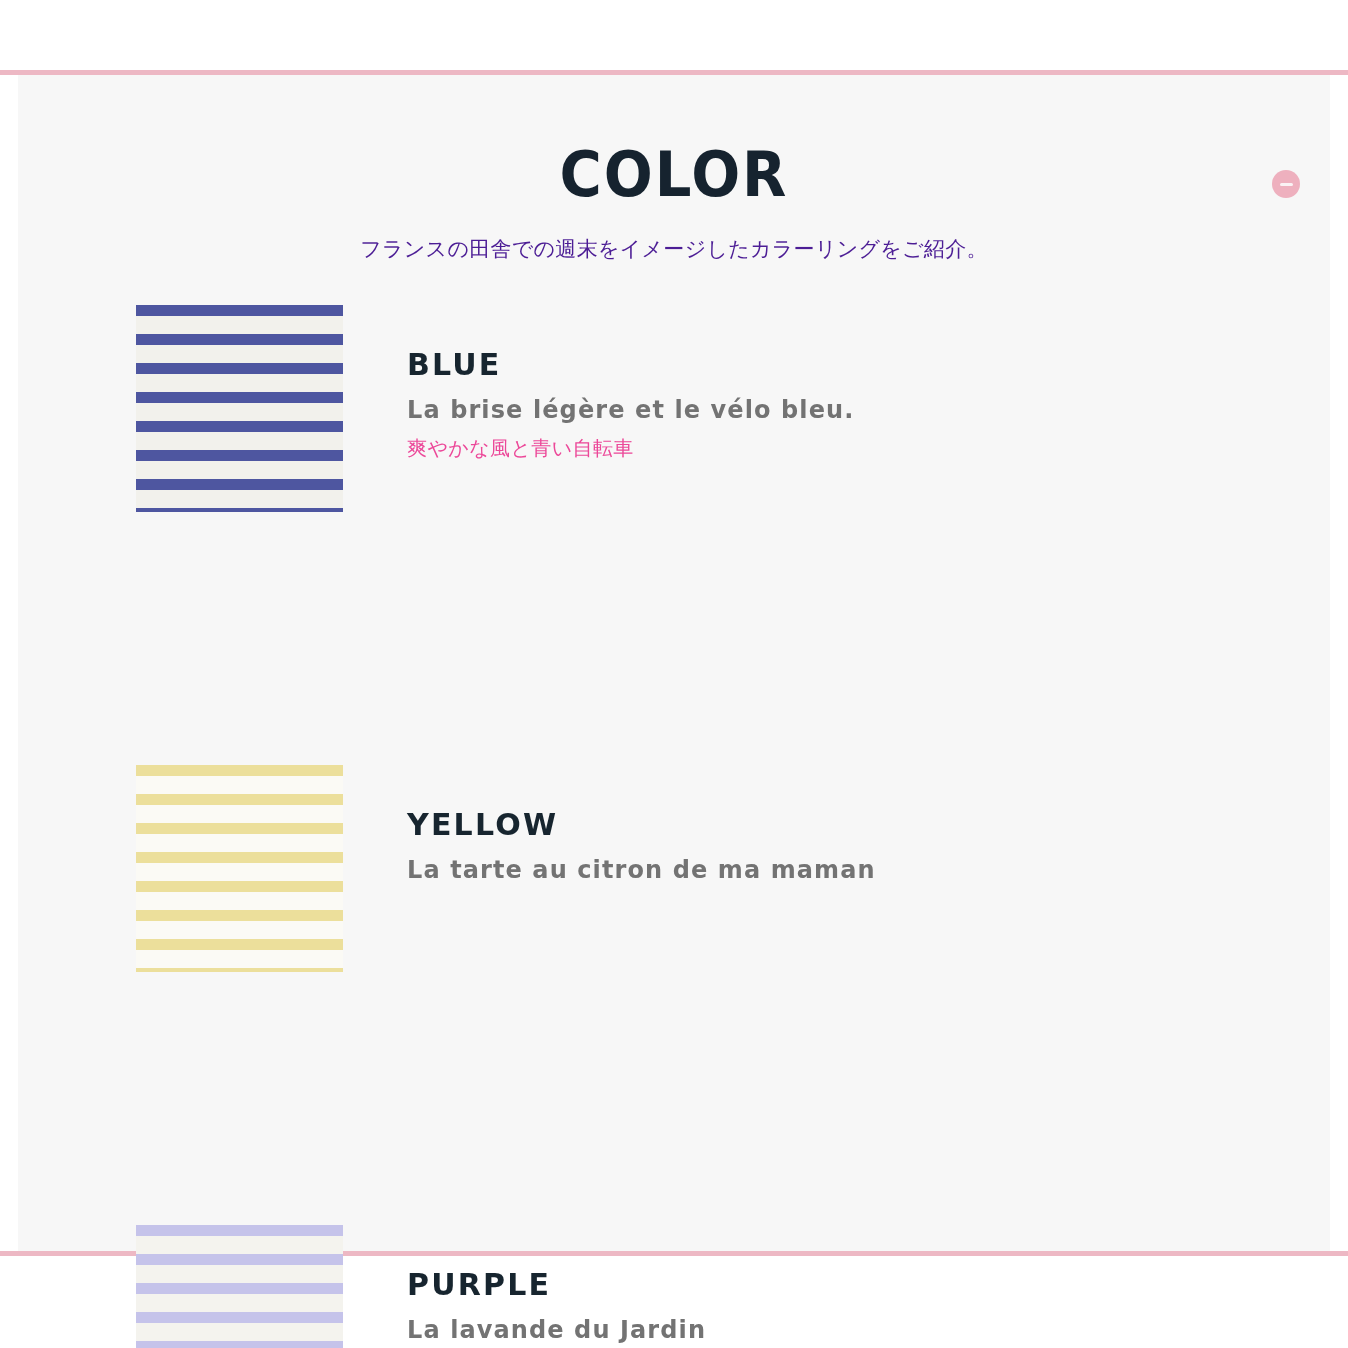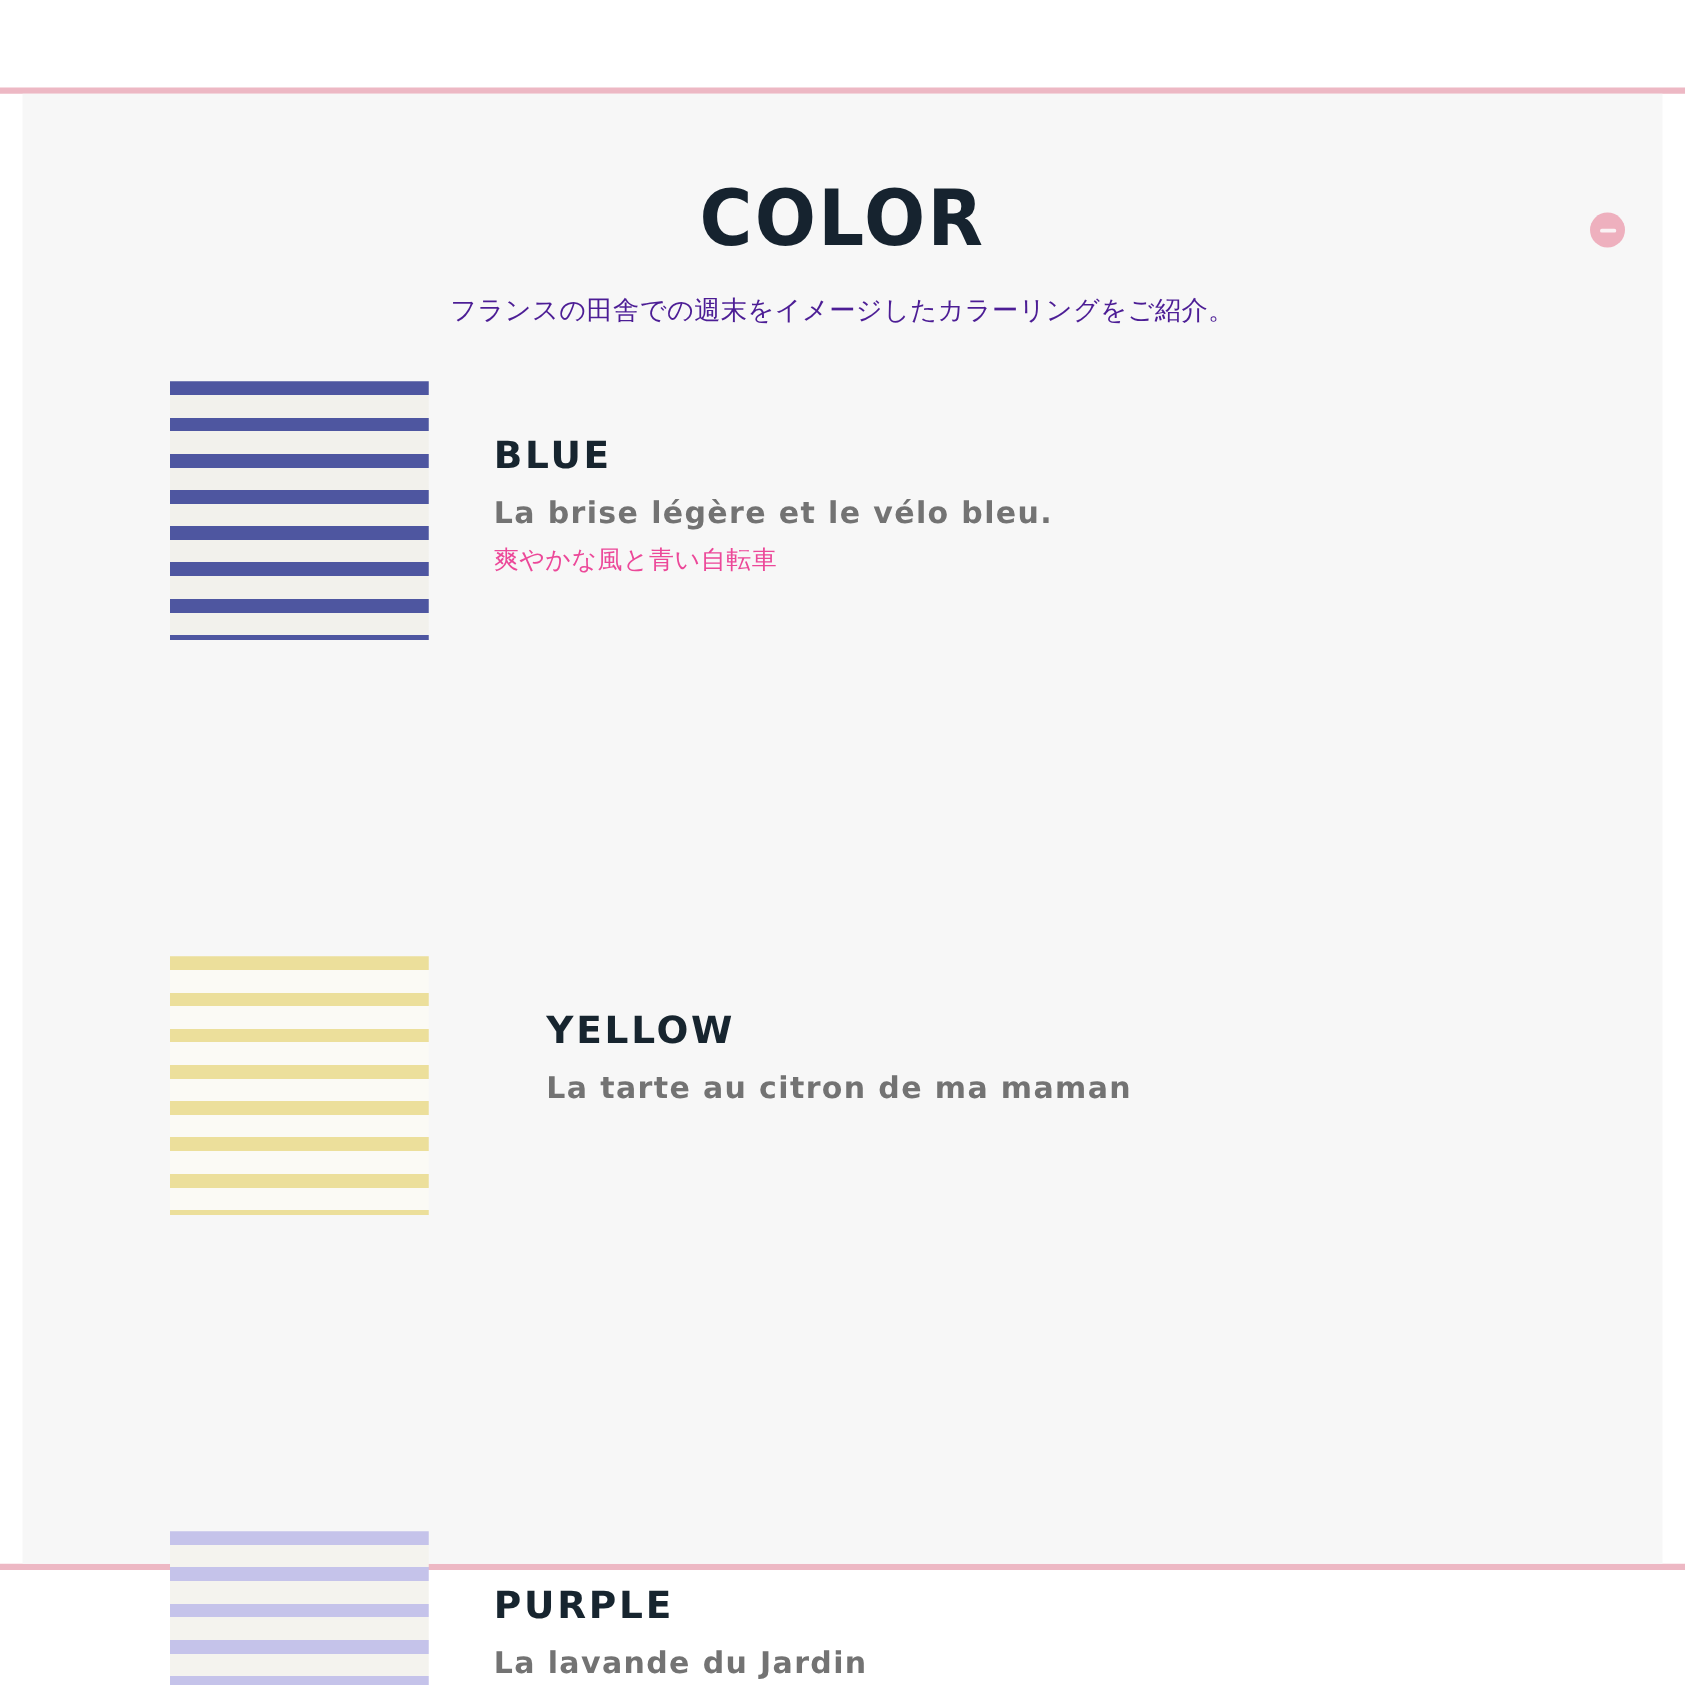--- a/index.html
+++ b/index.html
@@ -108,21 +108,21 @@
   .swatch {
     position: absolute;
     left: 136px;
     top: 0;
     width: 207px;
     height: 207px;
   }
 
   .row-text {
     position: absolute;
-    left: 395px;
+    left: 407px;
     top: 0;
     width: 720px;
   }
   .color-name {
     margin: 0;
     font-size: 30px;
     line-height: 1.1;
     font-weight: 700;
     letter-spacing: 2.2px;
     color: #17252f;
@@ -141,21 +141,21 @@
     margin: 10px 0 0 0;
     font-size: 20px;
     line-height: 1.35;
     font-weight: 400;
     letter-spacing: 0.4px;
     color: #ec4899;
   }
 
   
   .row-0 .row-text { top: 48px; }
-  .row-1 .row-text { top: 278px; margin-left: 42px; }
+  .row-1 .row-text { top: 278px; }
   .row-2 .row-text { top: 508px; }
 
   .row-0 .swatch { top: 5px; }
   .row-1 .swatch { top: 235px; }
   .row-2 .swatch { top: 465px; }
 
   .rows-abs { position: relative; height: 920px; }
 </style>
 </head>
 <body>

